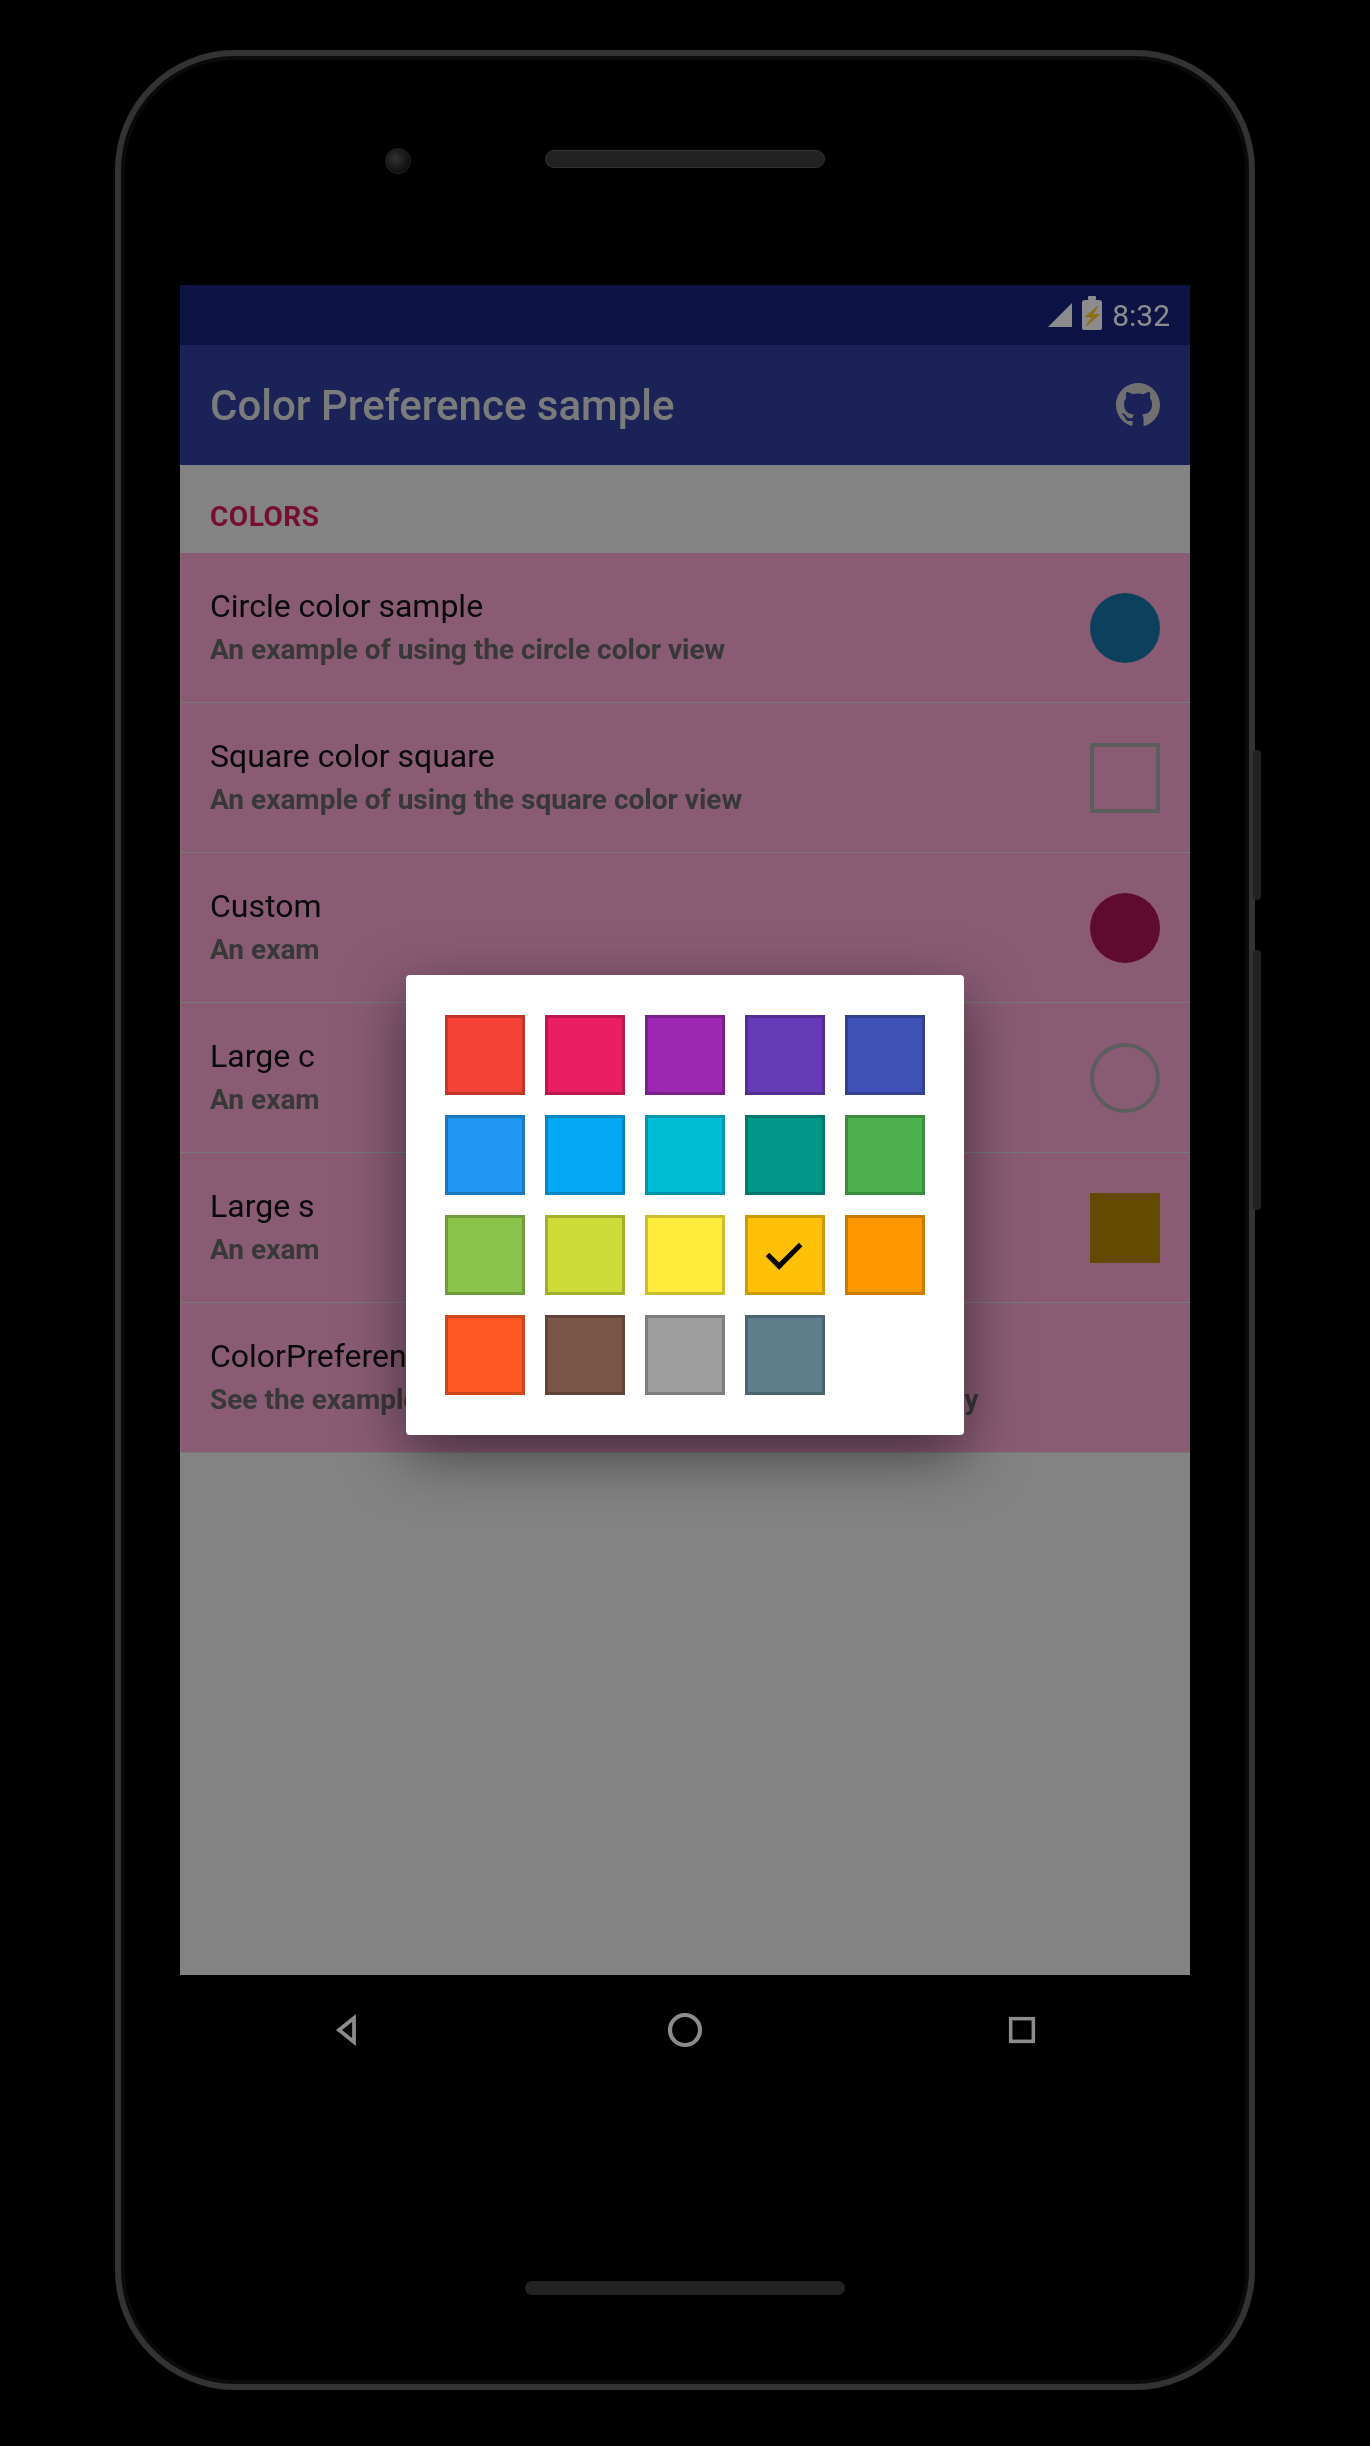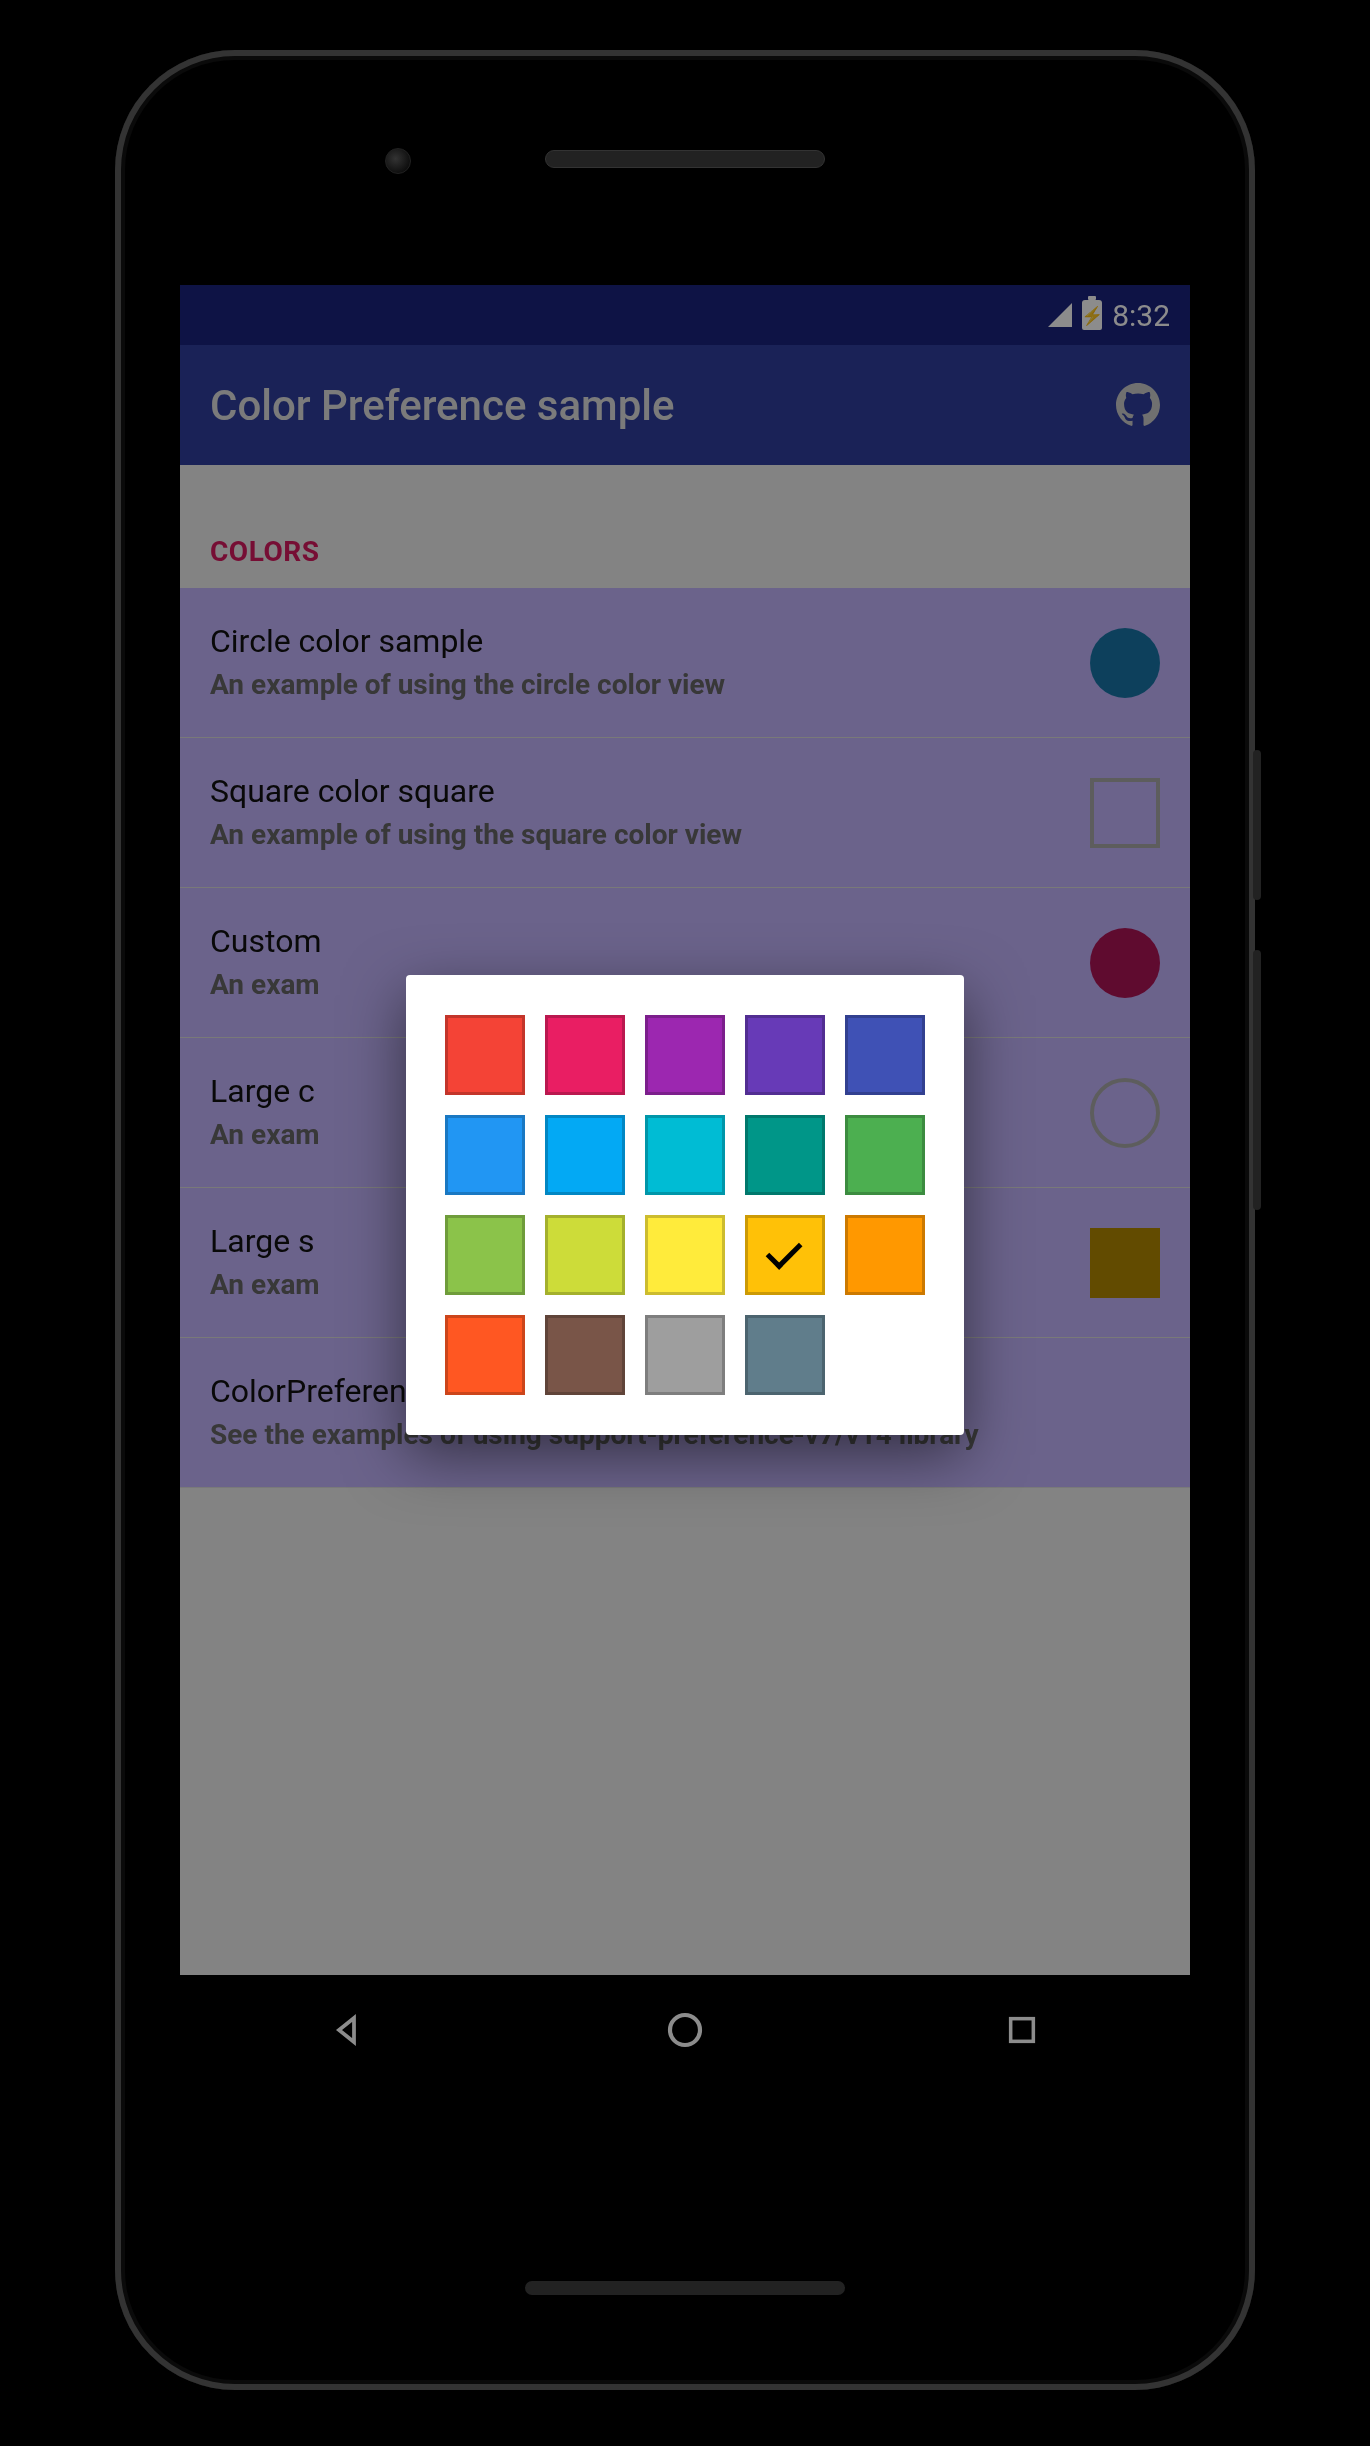--- a/index.html
+++ b/index.html
@@ -104,24 +104,23 @@
   }
   .app-bar-title { font-size: 42px; font-weight: 500; color: #e0e0e0; }
   .github-icon { width:44px;height:44px; color:#ccc; }
   .content { background: #eee; }
   .section-header {
     padding: 35px 30px 20px;
     color: #d81b60;
     font-size: 28px;
     font-weight: 700;
     letter-spacing: 0.5px;
-    margin-top: 35px;
   }
   .pref-row {
-    background: #c4b5fd;
+    background: #f9a8d4;
     border-bottom: 1px solid #ddd;
     padding: 30px 30px;
     display: flex;
     align-items: center;
     justify-content: space-between;
     gap: 20px;
     min-height: 150px;
   }
   .pref-text { flex: 1; }
   .pref-title { font-size: 32px; color: #111; margin-bottom: 6px; }

